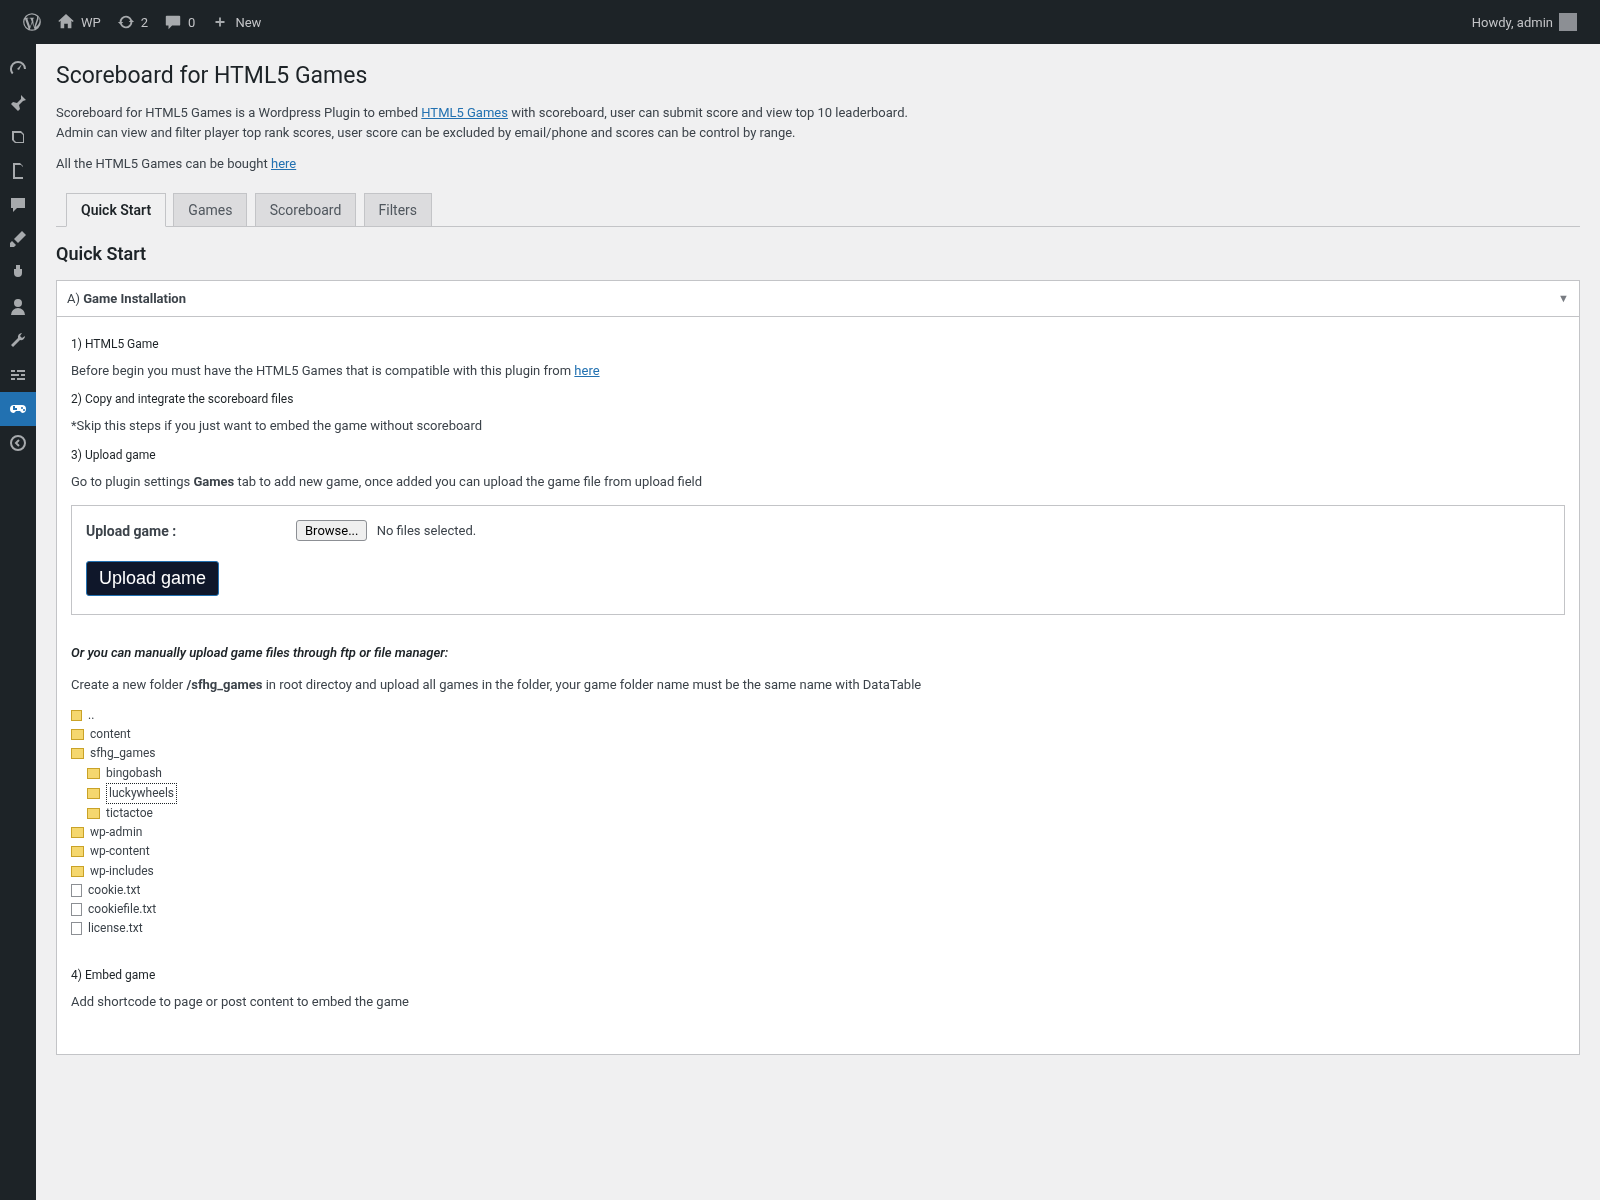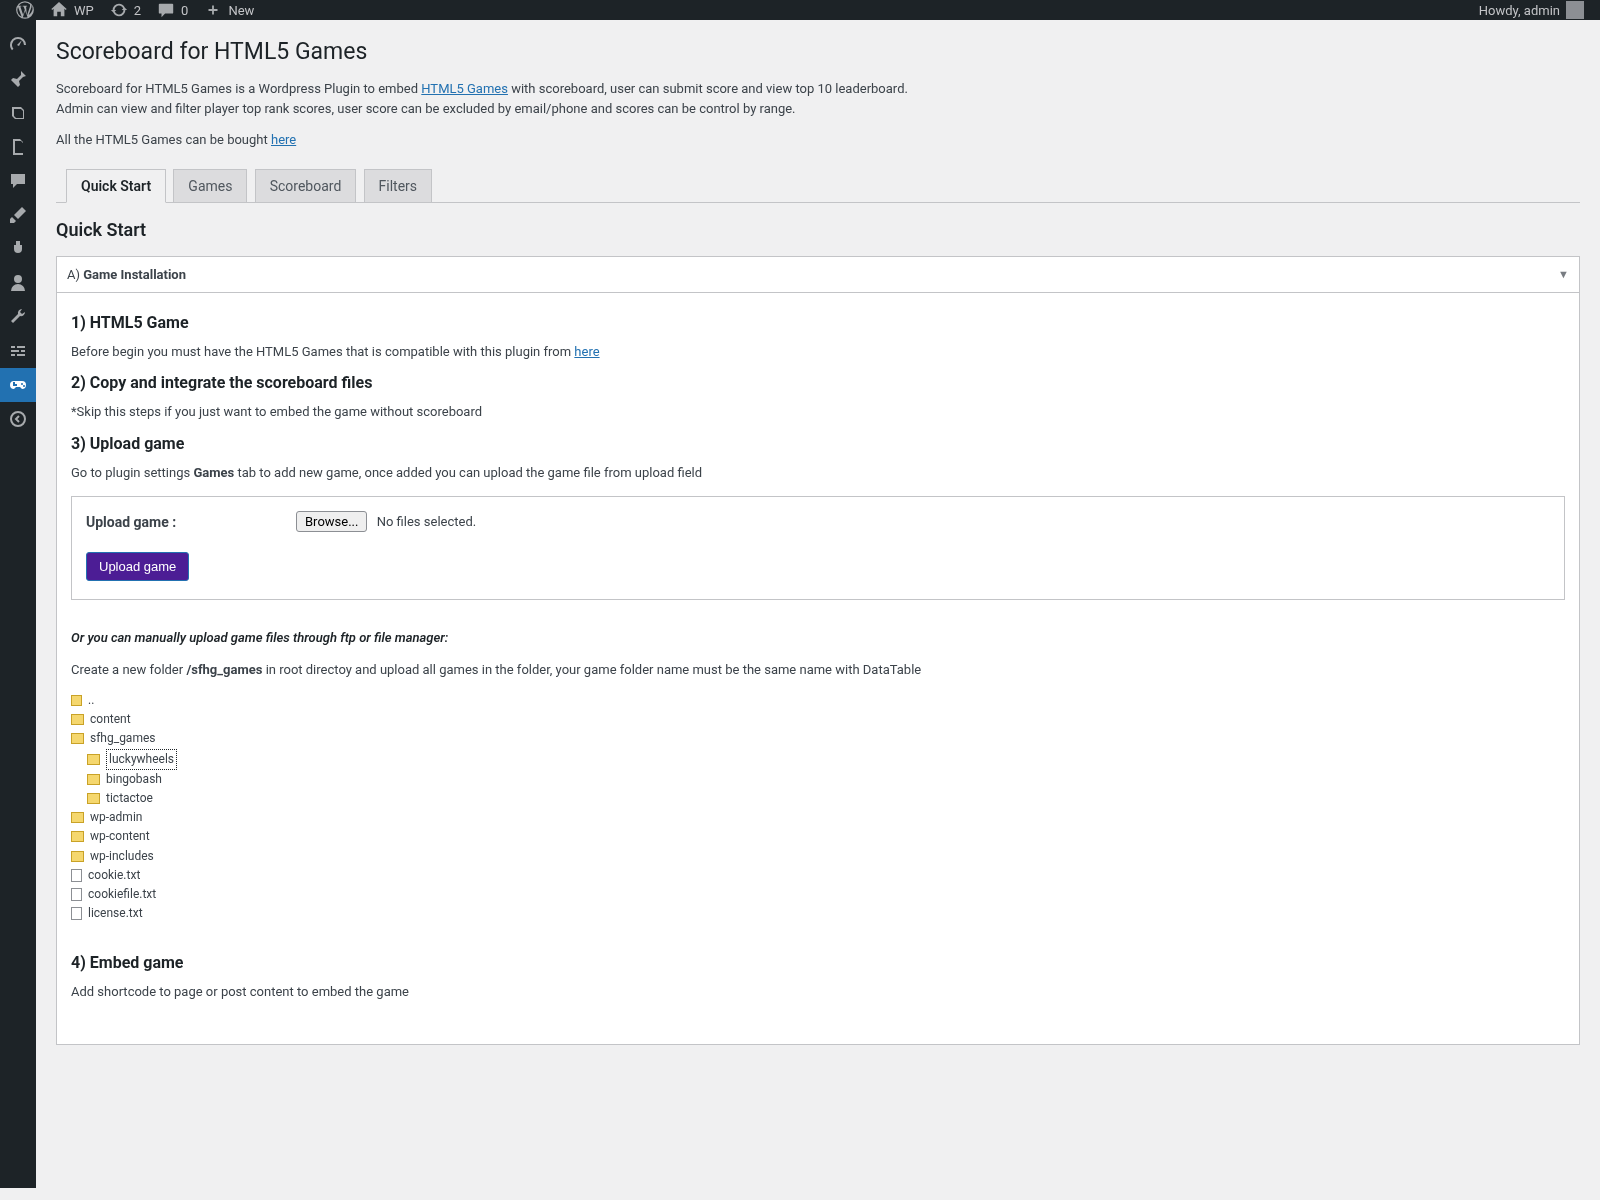--- a/index.html
+++ b/index.html
@@ -1,19 +1,19 @@
 <!DOCTYPE html>
 <html><head>
 <meta charset="utf-8">
 <style>
 * { margin: 0; padding: 0; box-sizing: border-box; }
 body { font-family: -apple-system, BlinkMacSystemFont, "Segoe UI", Roboto, Oxygen-Sans, Ubuntu, Cantarell, "Helvetica Neue", sans-serif; font-size: 13px; color: #3c434a; background: #f0f0f1; }
 
 
-.adminbar { background: #1d2327; color: #c3c4c7; height: 20px; display: flex; align-items: center; justify-content: space-between; padding: 0 8px; font-size: 13px; }
+.adminbar { background: #1d2327; color: #c3c4c7; height: 44px; display: flex; align-items: center; justify-content: space-between; padding: 0 15px; font-size: 13px; }
 .adminbar .left, .adminbar .right { display: flex; align-items: center; gap: 0; }
 .adminbar .item { display: inline-flex; align-items: center; gap: 6px; padding: 0 8px; height: 32px; cursor: pointer; }
 .adminbar svg { width: 18px; height: 18px; fill: #a7aaad; }
 .adminbar .avatar { width: 18px; height: 18px; background: #8c8f94; display: inline-block; }
 
 
 .page { display: flex; min-height: calc(100vh - 32px); }
 .sidebar { width: 36px; background: #1d2327; display: flex; flex-direction: column; padding-top: 8px; }
 .sidebar .sicon { width: 36px; height: 34px; display: flex; align-items: center; justify-content: center; cursor: pointer; position: relative; }
 .sidebar .sicon svg { width: 20px; height: 20px; fill: #a7aaad; }
@@ -32,32 +32,32 @@
 .navtab { display: inline-block; padding: 8px 14px; background: #dcdcde; border: 1px solid #c3c4c7; border-bottom: none; margin-left: 4px; font-size: 14px; color: #50575e; cursor: pointer; position: relative; top: 1px; }
 .navtab.active { background: #f0f0f1; border-bottom: 1px solid #f0f0f1; color: #1d2327; font-weight: 600; }
 
 h2.section { font-size: 18px; font-weight: 600; margin: 6px 0 16px; color: #1d2327; }
 
 
 .acc { border: 1px solid #c3c4c7; background: #fff; }
 .acc-head { padding: 10px 10px; font-size: 13px; color: #3c434a; display: flex; justify-content: space-between; align-items: center; cursor: pointer; border-bottom: 1px solid #c3c4c7; }
 .acc-head .tri { color: #787c82; font-size: 11px; }
 .acc-body { padding: 16px 14px 30px; background: #fff; }
-.acc-body h3 { font-size: 16px; font-weight: 700; margin: 12px 0 10px; color: #1d2327; }
+.acc-body h3 { font-size: 12px; font-weight: 400; margin: 12px 0 10px; color: #1d2327; }
 .acc-body h3:first-child { margin-top: 4px; }
 .acc-body p { font-size: 13px; margin: 0 0 12px; line-height: 1.5; }
 .acc-body strong { font-weight: 700; }
 
 
 .uploadbox { border: 1px solid #c3c4c7; padding: 14px 14px 18px; margin: 14px 0 28px; background: #fff; display: flex; flex-direction: column; gap: 20px; width: 100%; }
 .uploadrow { display: flex; align-items: center; gap: 60px; }
 .uploadlabel { font-weight: 700; font-size: 14px; min-width: 150px; }
 .browsebtn { font-family: inherit; border: 1px solid #8c8f94; background: #efefef; padding: 2px 8px; font-size: 13px; border-radius: 3px; cursor: pointer; }
 .nofiles { color: #3c434a; margin-left: 6px; font-size: 13px; }
-.bluebtn { background: #4c1d95; color: #fff; border: 1px solid #2271b1; padding: 6px 12px; font-size: 13px; border-radius: 3px; cursor: pointer; align-self: flex-start; }
+.bluebtn { background: #0f172a; color: #fff; border: 1px solid #2271b1; padding: 6px 12px; font-size: 18px; border-radius: 3px; cursor: pointer; align-self: flex-start; }
 
 .smallnote { font-size: 11px; font-weight: 600; color: #1d2327; margin: 6px 0 14px; font-style: italic; }
 
 
 .tree { font-size: 12px; line-height: 1.6; margin: 4px 0 30px; }
 .tree .row { display: flex; align-items: center; gap: 6px; }
 .tree .indent1 { padding-left: 16px; }
 .ficon { width: 13px; height: 11px; display: inline-block; }
 .ficon.folder { background: #f5d76e; border: 1px solid #c9a227; }
 .ficon.folder-open { background: #f5d76e; border: 1px solid #c9a227; }
@@ -232,25 +232,25 @@
           <div class="row">
               <span class="ficon folder"></span>
               <span>content</span>
             </div>
           <div class="row">
               <span class="ficon folder-open"></span>
               <span>sfhg_games</span>
             </div>
           <div class="row indent1">
               <span class="ficon folder"></span>
+              <span>bingobash</span>
+            </div>
+          <div class="row indent1">
+              <span class="ficon folder"></span>
               <span class="sel">luckywheels</span>
-            </div>
-          <div class="row indent1">
-              <span class="ficon folder"></span>
-              <span>bingobash</span>
             </div>
           <div class="row indent1">
               <span class="ficon folder"></span>
               <span>tictactoe</span>
             </div>
           <div class="row">
               <span class="ficon folder"></span>
               <span>wp-admin</span>
             </div>
           <div class="row">

